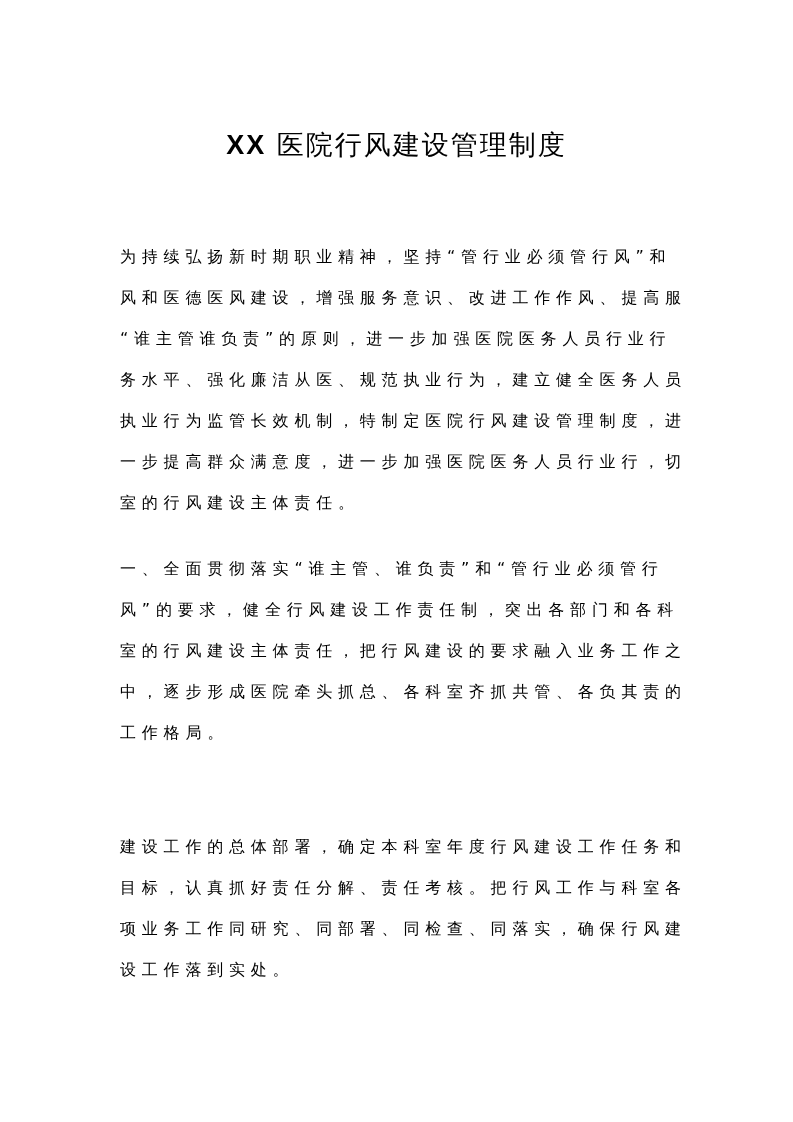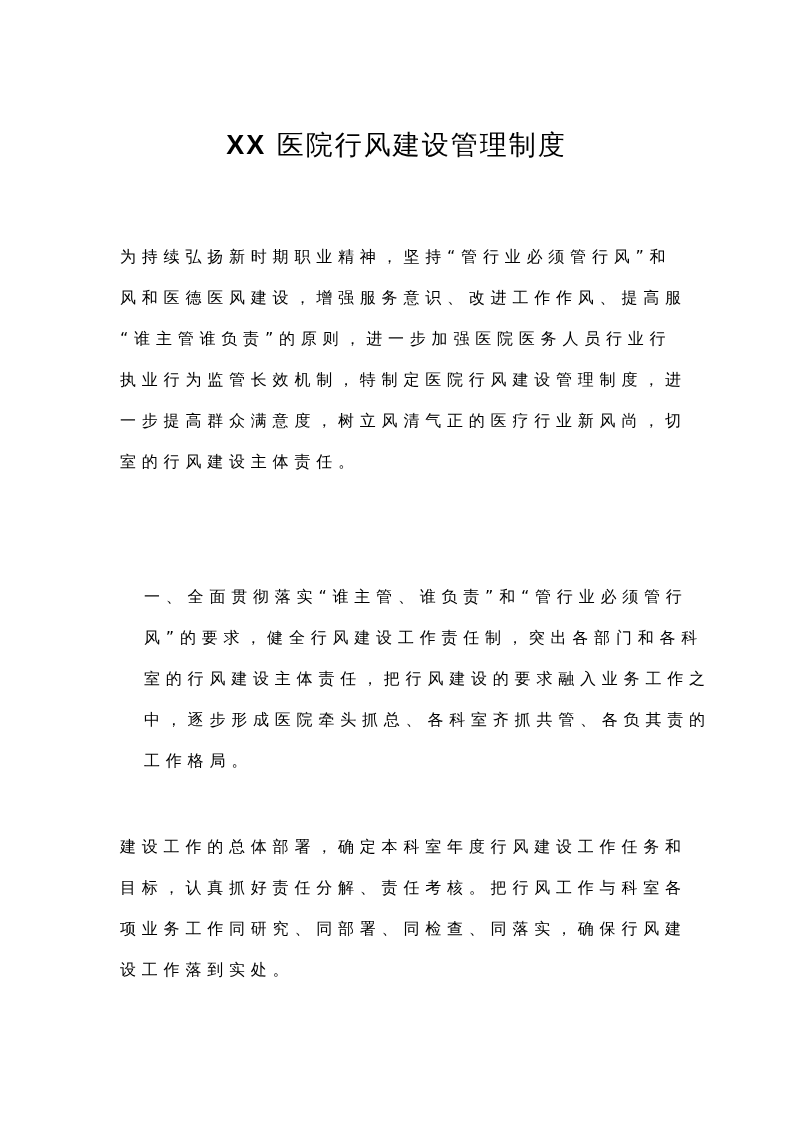--- a/index.html
+++ b/index.html
@@ -17,26 +17,27 @@
 
 <h1 class="title" style="margin:0;font-weight:normal;">
   <span class="xx">XX</span>
   <span>医院行风建设管理制度</span>
 </h1>
 
 <div class="para" style="top:236px;">
   <span class="line">为持续弘扬新时期职业精神，坚持“管行业必须管行风”和</span>
   <span class="line">风和医德医风建设，增强服务意识、改进工作作风、提高服</span>
   <span class="line">“谁主管谁负责”的原则，进一步加强医院医务人员行业行</span>
+  <span class="line">务水平、强化廉洁从医、规范执业行为，建立健全医务人员</span>
   <span class="line">执业行为监管长效机制，特制定医院行风建设管理制度，进</span>
-  <span class="line">一步提高群众满意度，树立风清气正的医疗行业新风尚，切</span>
+  <span class="line">一步提高群众满意度，进一步加强医院医务人员行业行，切</span>
   <span class="line">室的行风建设主体责任。</span>
 </div>
 
-<div class="para" style="top:576px;margin-left:24px;">
+<div class="para" style="top:548px;">
   <span class="line">一、全面贯彻落实“谁主管、谁负责”和“管行业必须管行</span>
   <span class="line">风”的要求，健全行风建设工作责任制，突出各部门和各科</span>
   <span class="line">室的行风建设主体责任，把行风建设的要求融入业务工作之</span>
   <span class="line">中，逐步形成医院牵头抓总、各科室齐抓共管、各负其责的</span>
   <span class="line">工作格局。</span>
 </div>
 
 <div class="para" style="top:826px;">
   <span class="line">建设工作的总体部署，确定本科室年度行风建设工作任务和</span>
   <span class="line">目标，认真抓好责任分解、责任考核。把行风工作与科室各</span>

